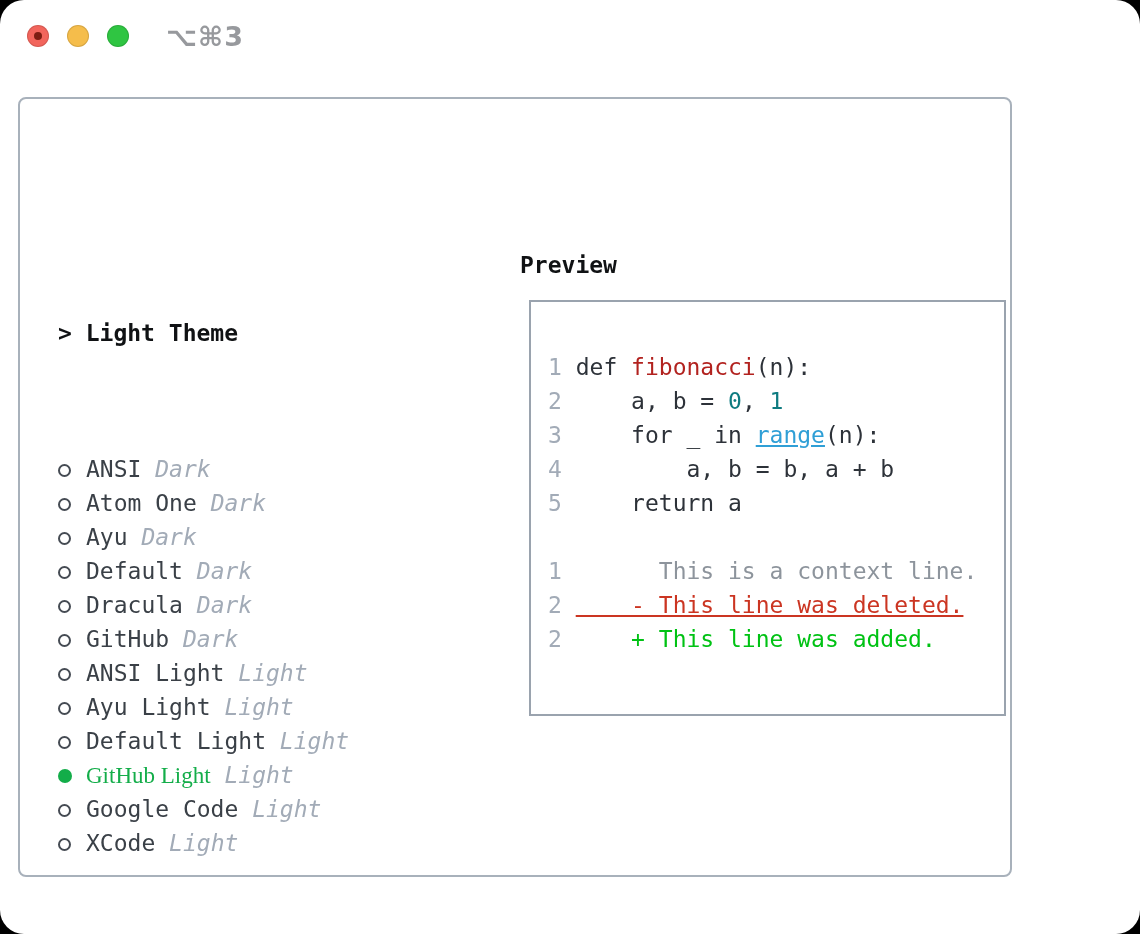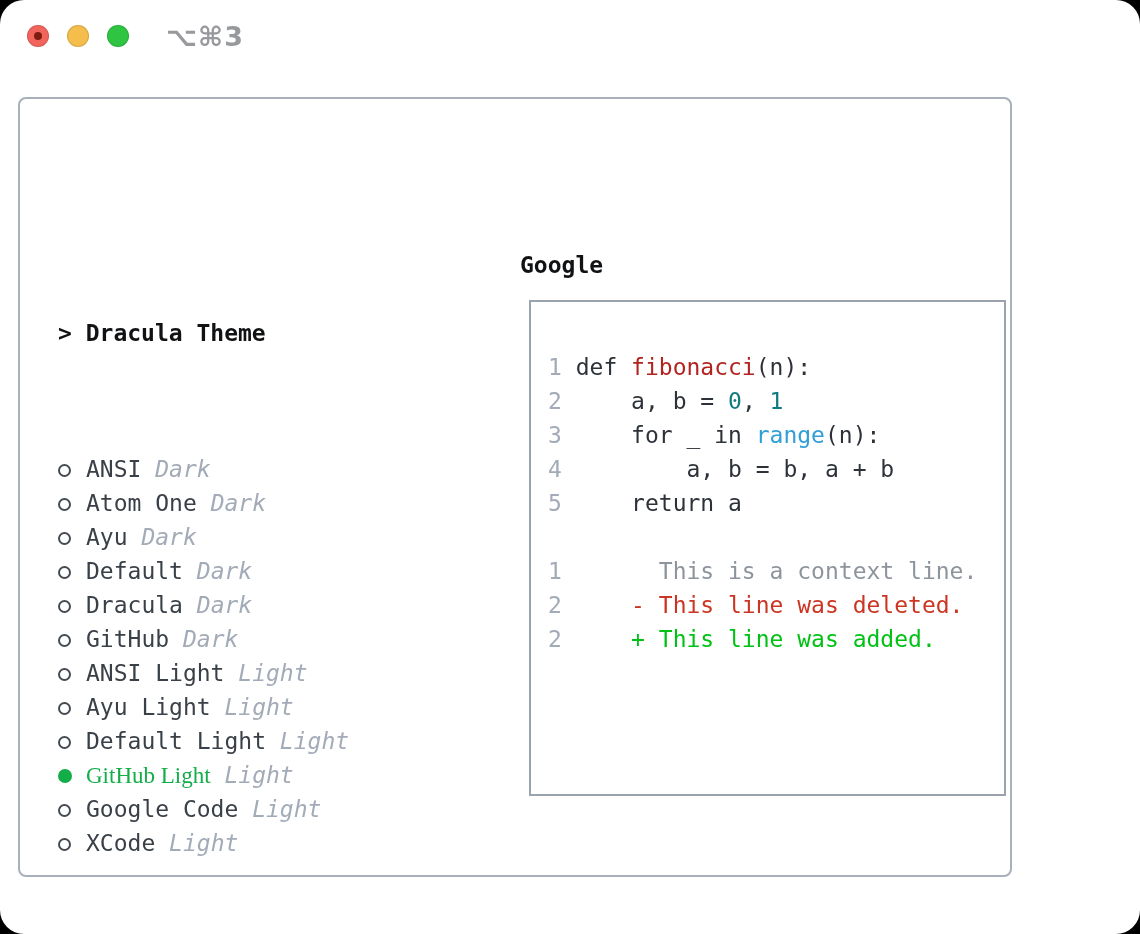--- a/index.html
+++ b/index.html
@@ -52,65 +52,65 @@
   .bullet{display:inline-block;width:13px;height:13px;border-radius:50%;
     border:2px solid var(--radio-ring);box-sizing:border-box;margin-right:15px;
     background:transparent;position:relative;top:0px;}
   .bullet.sel{border:none;background:var(--accent-green);width:14px;height:14px;margin-right:14px;}
   .tname{color:var(--item-fg);}
   .tname.sel{color:var(--accent-green);font-family:Liberation Serif, serif;}
   .variant{color:var(--muted-gray);font-style:italic;}
   
   .preview-title{position:absolute;left:500px;top:149px;height:34px;line-height:34px;
     font-size:23px;font-weight:bold;color:var(--header-fg);}
-  .preview-box{position:absolute;left:509px;top:201px;width:477px;height:496px;
+  .preview-box{position:absolute;left:509px;top:201px;width:477px;height:416px;
     border:2px solid var(--box-border);box-sizing:border-box;background:#fff;}
   .code{position:absolute;left:17px;top:48px;font-size:23px;line-height:34px;white-space:pre;}
   .code-line{height:34px;}
   .tk-ln{color:var(--muted-gray);}
   .tk-fg{color:var(--code-fg);}
   .tk-func{color:var(--function-red);}
   .tk-num{color:var(--number-teal);}
-  .tk-call{color:var(--builtin-blue);}
+  .tk-call{color:var(--builtin-blue);text-decoration:underline;}
   .tk-ctx{color:var(--context-gray);}
-  .tk-del{color:var(--deleted-red);}
+  .tk-del{color:var(--deleted-red);text-decoration:underline;}
   .tk-add{color:var(--added-green);}
 </style>
 </head>
 <body>
 
 <div class="window">
 
   <div class="titlebar">
     <div class="traffic red">
       <div class="dot"></div>
     </div>
     <div class="traffic yellow"></div>
     <div class="traffic green"></div>
     <div class="win-title">⌥⌘3</div>
   </div>
 
   <div class="panel">
 
     <div class="col-left">
-      <div class="row hdr"><span>&gt; </span><span>Dracula Theme</span></div>
+      <div class="row hdr"><span>&gt; </span><span>Light Theme</span></div>
 
       <div id="theme-list"><div class="row"><span class="bullet"></span><span class="tname">ANSI</span><span class="variant"> Dark</span></div><div class="row"><span class="bullet"></span><span class="tname">Atom One</span><span class="variant"> Dark</span></div><div class="row"><span class="bullet"></span><span class="tname">Ayu</span><span class="variant"> Dark</span></div><div class="row"><span class="bullet"></span><span class="tname">Default</span><span class="variant"> Dark</span></div><div class="row"><span class="bullet"></span><span class="tname">Dracula</span><span class="variant"> Dark</span></div><div class="row"><span class="bullet"></span><span class="tname">GitHub</span><span class="variant"> Dark</span></div><div class="row"><span class="bullet"></span><span class="tname">ANSI Light</span><span class="variant"> Light</span></div><div class="row"><span class="bullet"></span><span class="tname">Ayu Light</span><span class="variant"> Light</span></div><div class="row"><span class="bullet"></span><span class="tname">Default Light</span><span class="variant"> Light</span></div><div class="row"><span class="bullet sel"></span><span class="tname sel">GitHub Light</span><span class="variant"> Light</span></div><div class="row"><span class="bullet"></span><span class="tname">Google Code</span><span class="variant"> Light</span></div><div class="row"><span class="bullet"></span><span class="tname">XCode</span><span class="variant"> Light</span></div></div>
 
       
 
       
 
       
 
       
 
       
     </div>
 
-    <div class="preview-title">Google</div>
+    <div class="preview-title">Preview</div>
 
     <div class="preview-box">
       <div class="code" id="code-block"><div class="code-line"><span class="tk-ln">1 </span><span class="tk-fg">def </span><span class="tk-func">fibonacci</span><span class="tk-fg">(n):</span></div><div class="code-line"><span class="tk-ln">2 </span><span class="tk-fg">    a, b = </span><span class="tk-num">0</span><span class="tk-fg">, </span><span class="tk-num">1</span></div><div class="code-line"><span class="tk-ln">3 </span><span class="tk-fg">    for _ in </span><span class="tk-call">range</span><span class="tk-fg">(n):</span></div><div class="code-line"><span class="tk-ln">4 </span><span class="tk-fg">        a, b = b, a + b</span></div><div class="code-line"><span class="tk-ln">5 </span><span class="tk-fg">    return a</span></div><div class="code-line"></div><div class="code-line"><span class="tk-ln">1 </span><span class="tk-ctx">      This is a context line.</span></div><div class="code-line"><span class="tk-ln">2 </span><span class="tk-del">    - This line was deleted.</span></div><div class="code-line"><span class="tk-ln">2 </span><span class="tk-add">    + This line was added.</span></div></div>
     </div>
 
   </div>
 </div>
 
 </body></html>

